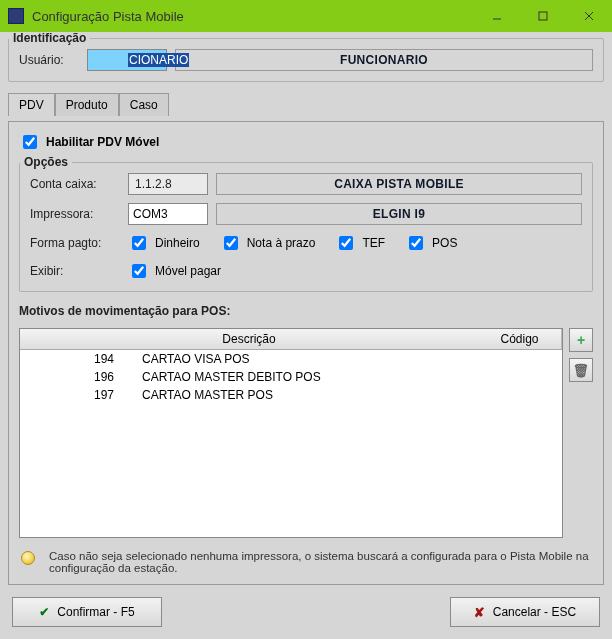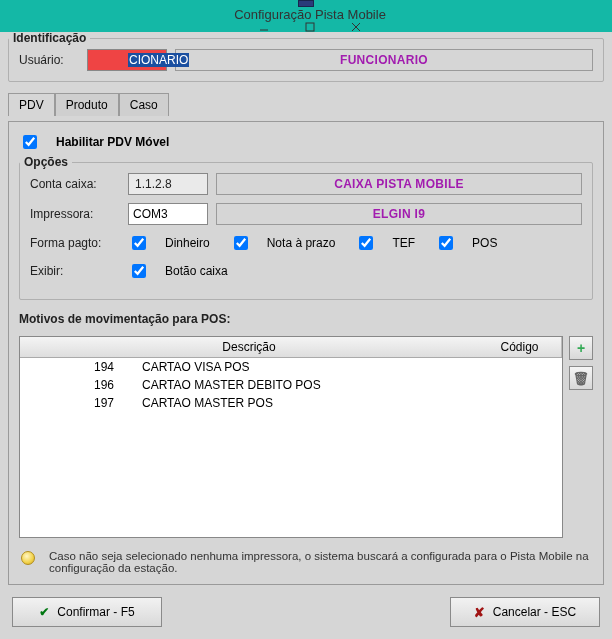--- a/index.html
+++ b/index.html
@@ -14,25 +14,24 @@
   }
   .window {
     width: 612px;
     height: 639px;
     background: #d6d6d6;
     display: flex;
     flex-direction: column;
   }
   .titlebar {
     height: 32px;
-    background: #14b8a6;
+    background: #84cc16;
     display: flex;
     align-items: center;
     padding-left: 8px;
-    flex-direction: column;
   }
   .titlebar .app-icon {
     width: 16px; height: 16px;
     background: #2a3b7a;
     margin-right: 8px;
     border: 1px solid #1a254d;
   }
   .titlebar .title {
     flex: 1;
     color: #333;
@@ -103,21 +102,21 @@
   }
   .display-box {
     flex:1;
     height: 22px;
     border: 1px solid #9a9a9a;
     background:#d6d6d6;
     display:flex;
     align-items:center;
     justify-content:center;
     font-weight:bold;
-    color:#a21caf;
+    color:#0f172a;
     letter-spacing: 0.3px;
   }
   .tabs {
     display:flex;
     align-items:flex-end;
     gap:0;
     margin-top:4px;
   }
   .tab {
     border:1px solid #9a9a9a;
@@ -142,21 +141,21 @@
     background:#d6d6d6;
     flex:1;
     display:flex;
     flex-direction:column;
     gap:10px;
     min-height: 0;
   }
   .chk {
     display:flex;
     align-items:center;
-    gap:16px;
+    gap:6px;
   }
   .chk input { width:14px; height:14px; }
   .options .row { margin-bottom:8px; }
   .opts-input { width: 80px; }
   .col-gap { display:flex; gap:20px; align-items:center; flex-wrap:wrap; }
 
   .section-title {
     font-weight:bold;
     color:#222;
     margin-top:2px;
@@ -283,21 +282,21 @@
       </div>
     </div>
   </div>
 
   <div class="client">
 
     <div class="groupbox">
       <div class="legend">Identificação</div>
       <div class="row">
         <span class="lbl" style="width:60px">Usuário:</span>
-        <div class="readonly-field" style="width:80px; background:#ef4444; position:relative;padding-left:40px;">
+        <div class="readonly-field" style="width:80px; background:#7dd3fc; position:relative;padding-left:40px;">
           <span class="sel-highlight">CIONARIO</span>
         </div>
         <div class="display-box">FUNCIONARIO</div>
       </div>
     </div>
 
     <div class="tabs">
       <div class="tab active">PDV</div>
       <div class="tab">Produto</div>
       <div class="tab">Caso</div>
@@ -342,25 +341,25 @@
                 <input type="checkbox" checked="" style="">
                 <span>TEF</span>
               </label>
             <label class="chk">
                 <input type="checkbox" checked="" style="">
                 <span>POS</span>
               </label>
           </div>
         </div>
 
-        <div class="row" style="margin-bottom:8px">
+        <div class="row" style="margin-bottom:0">
           <span class="lbl lbl-w">Exibir:</span>
           <label class="chk">
               <input type="checkbox" checked="" style="">
-              <span>Botão caixa</span>
+              <span>Móvel pagar</span>
             </label>
         </div>
       </div>
 
       <div class="section-title">Motivos de movimentação para POS:</div>
 
       <div class="table-wrap">
         <div class="table-frame">
           <div class="thead">
             <div class="th desc">Descrição</div>

